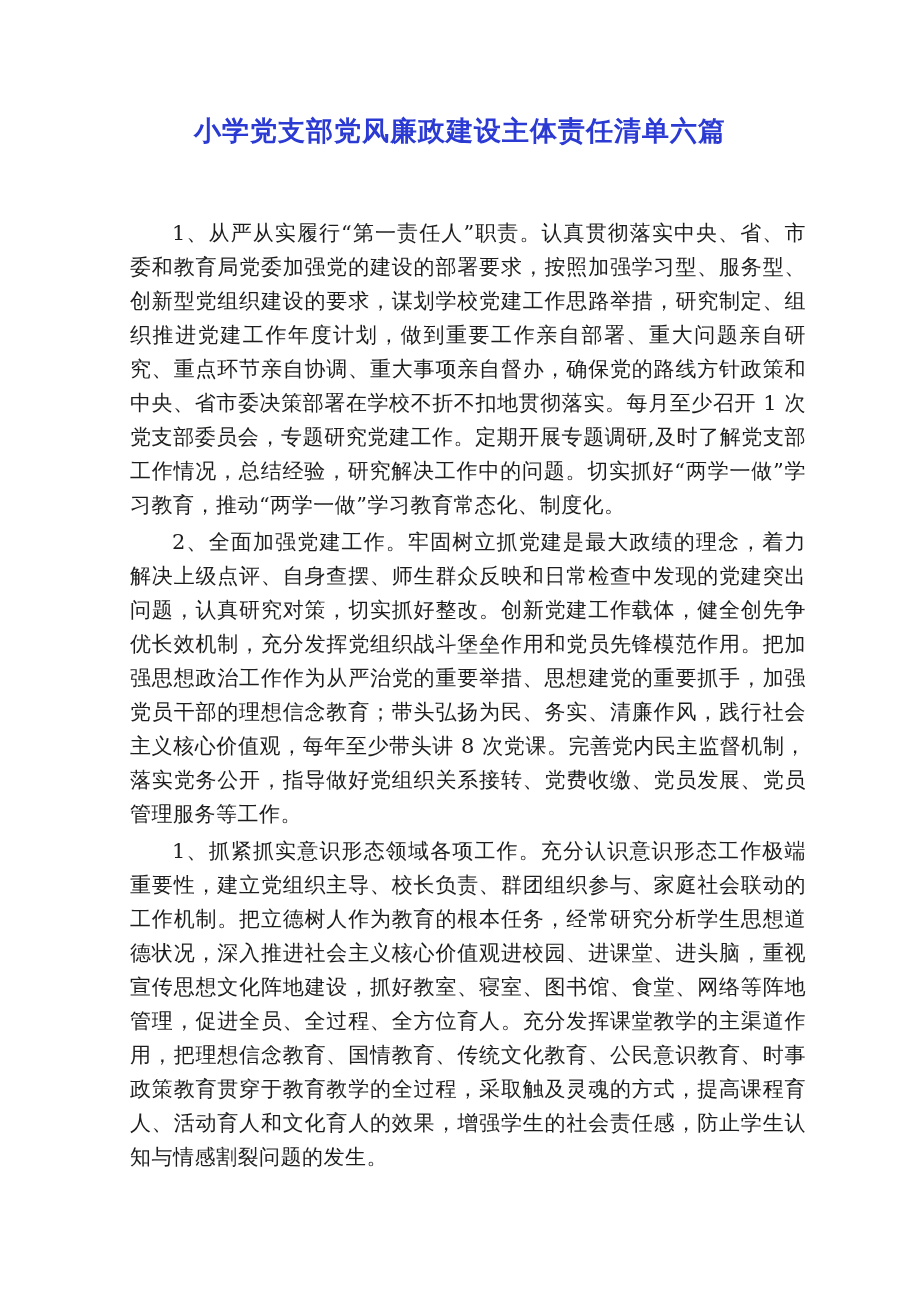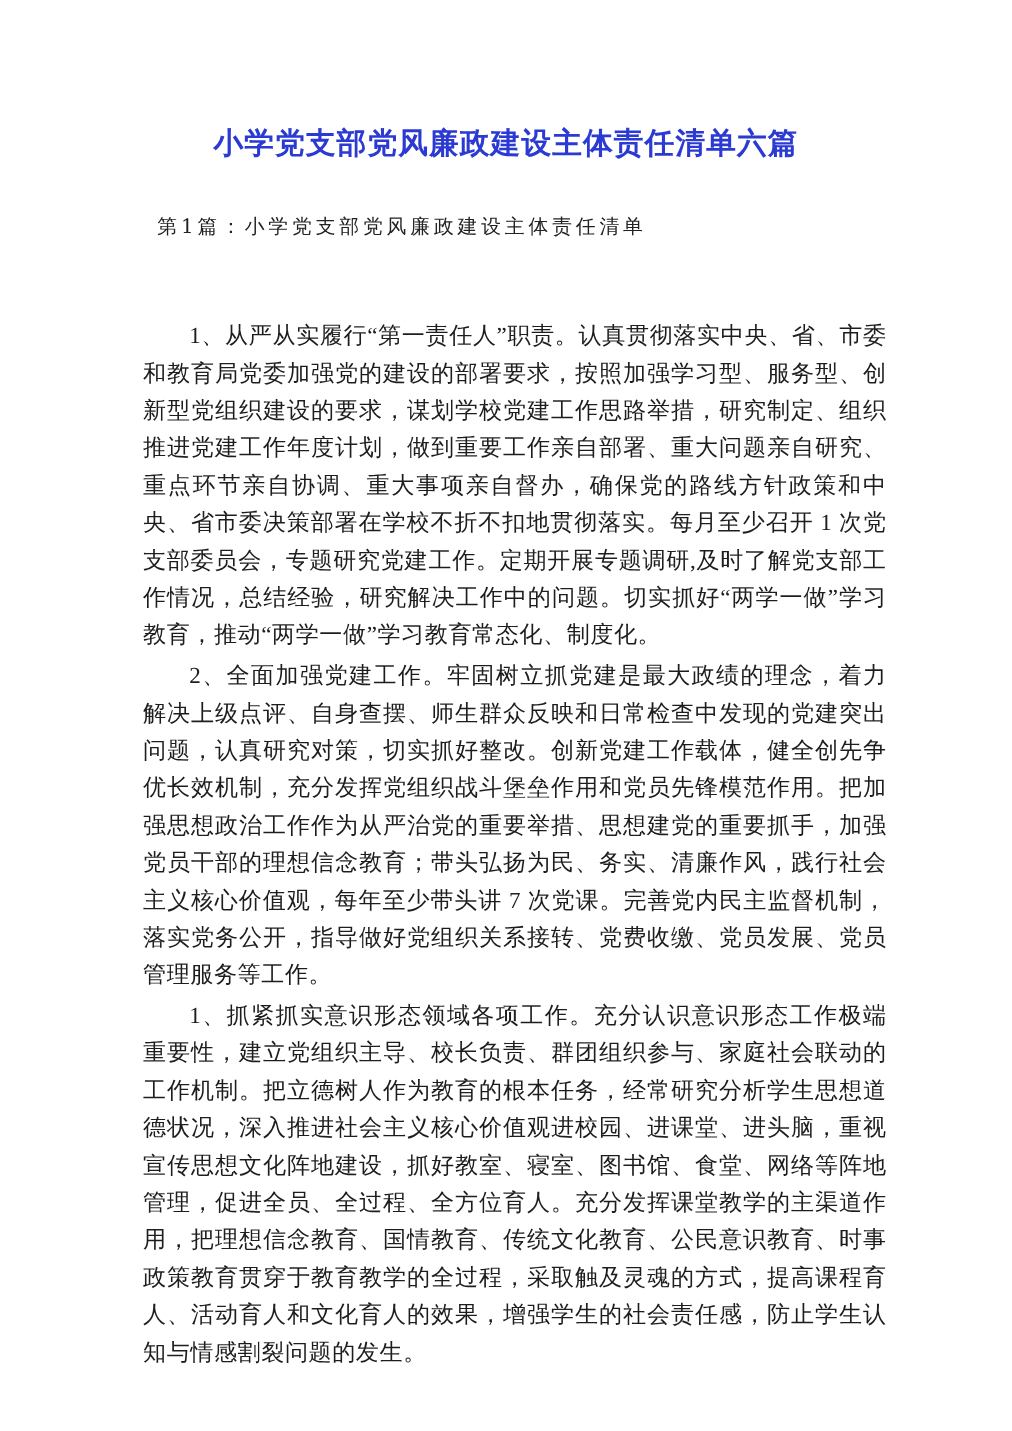--- a/index.html
+++ b/index.html
@@ -39,29 +39,27 @@
   }
   .doc-body p {
     margin: 0 0 3px 0;
     font-size: 21px;
     line-height: 34px;
     letter-spacing: 0.5px;
     text-align: justify;
     text-justify: inter-character;
     text-indent: 2em;
     color: #1d1d1d;
-    font-family: Liberation Serif, serif;
   }
 </style>
 </head>
 <body>
 
 <div class="page">
   <h1 class="doc-title">小学党支部党风廉政建设主体责任清单六篇</h1>
 
-  <div class="section-heading">第1篇：小学党支部党风廉政建设主体责任清单</div>
 
   <div class="doc-body">
     <p>1、从严从实履行“第一责任人”职责。认真贯彻落实中央、省、市委和教育局党委加强党的建设的部署要求，按照加强学习型、服务型、创新型党组织建设的要求，谋划学校党建工作思路举措，研究制定、组织推进党建工作年度计划，做到重要工作亲自部署、重大问题亲自研究、重点环节亲自协调、重大事项亲自督办，确保党的路线方针政策和中央、省市委决策部署在学校不折不扣地贯彻落实。每月至少召开 1 次党支部委员会，专题研究党建工作。定期开展专题调研,及时了解党支部工作情况，总结经验，研究解决工作中的问题。切实抓好“两学一做”学习教育，推动“两学一做”学习教育常态化、制度化。</p>
-    <p>2、全面加强党建工作。牢固树立抓党建是最大政绩的理念，着力解决上级点评、自身查摆、师生群众反映和日常检查中发现的党建突出问题，认真研究对策，切实抓好整改。创新党建工作载体，健全创先争优长效机制，充分发挥党组织战斗堡垒作用和党员先锋模范作用。把加强思想政治工作作为从严治党的重要举措、思想建党的重要抓手，加强党员干部的理想信念教育；带头弘扬为民、务实、清廉作风，践行社会主义核心价值观，每年至少带头讲 7 次党课。完善党内民主监督机制，落实党务公开，指导做好党组织关系接转、党费收缴、党员发展、党员管理服务等工作。</p>
+    <p>2、全面加强党建工作。牢固树立抓党建是最大政绩的理念，着力解决上级点评、自身查摆、师生群众反映和日常检查中发现的党建突出问题，认真研究对策，切实抓好整改。创新党建工作载体，健全创先争优长效机制，充分发挥党组织战斗堡垒作用和党员先锋模范作用。把加强思想政治工作作为从严治党的重要举措、思想建党的重要抓手，加强党员干部的理想信念教育；带头弘扬为民、务实、清廉作风，践行社会主义核心价值观，每年至少带头讲 8 次党课。完善党内民主监督机制，落实党务公开，指导做好党组织关系接转、党费收缴、党员发展、党员管理服务等工作。</p>
     <p>1、抓紧抓实意识形态领域各项工作。充分认识意识形态工作极端重要性，建立党组织主导、校长负责、群团组织参与、家庭社会联动的工作机制。把立德树人作为教育的根本任务，经常研究分析学生思想道德状况，深入推进社会主义核心价值观进校园、进课堂、进头脑，重视宣传思想文化阵地建设，抓好教室、寝室、图书馆、食堂、网络等阵地管理，促进全员、全过程、全方位育人。充分发挥课堂教学的主渠道作用，把理想信念教育、国情教育、传统文化教育、公民意识教育、时事政策教育贯穿于教育教学的全过程，采取触及灵魂的方式，提高课程育人、活动育人和文化育人的效果，增强学生的社会责任感，防止学生认知与情感割裂问题的发生。</p>
   </div>
 </div>
 
 </body></html>

